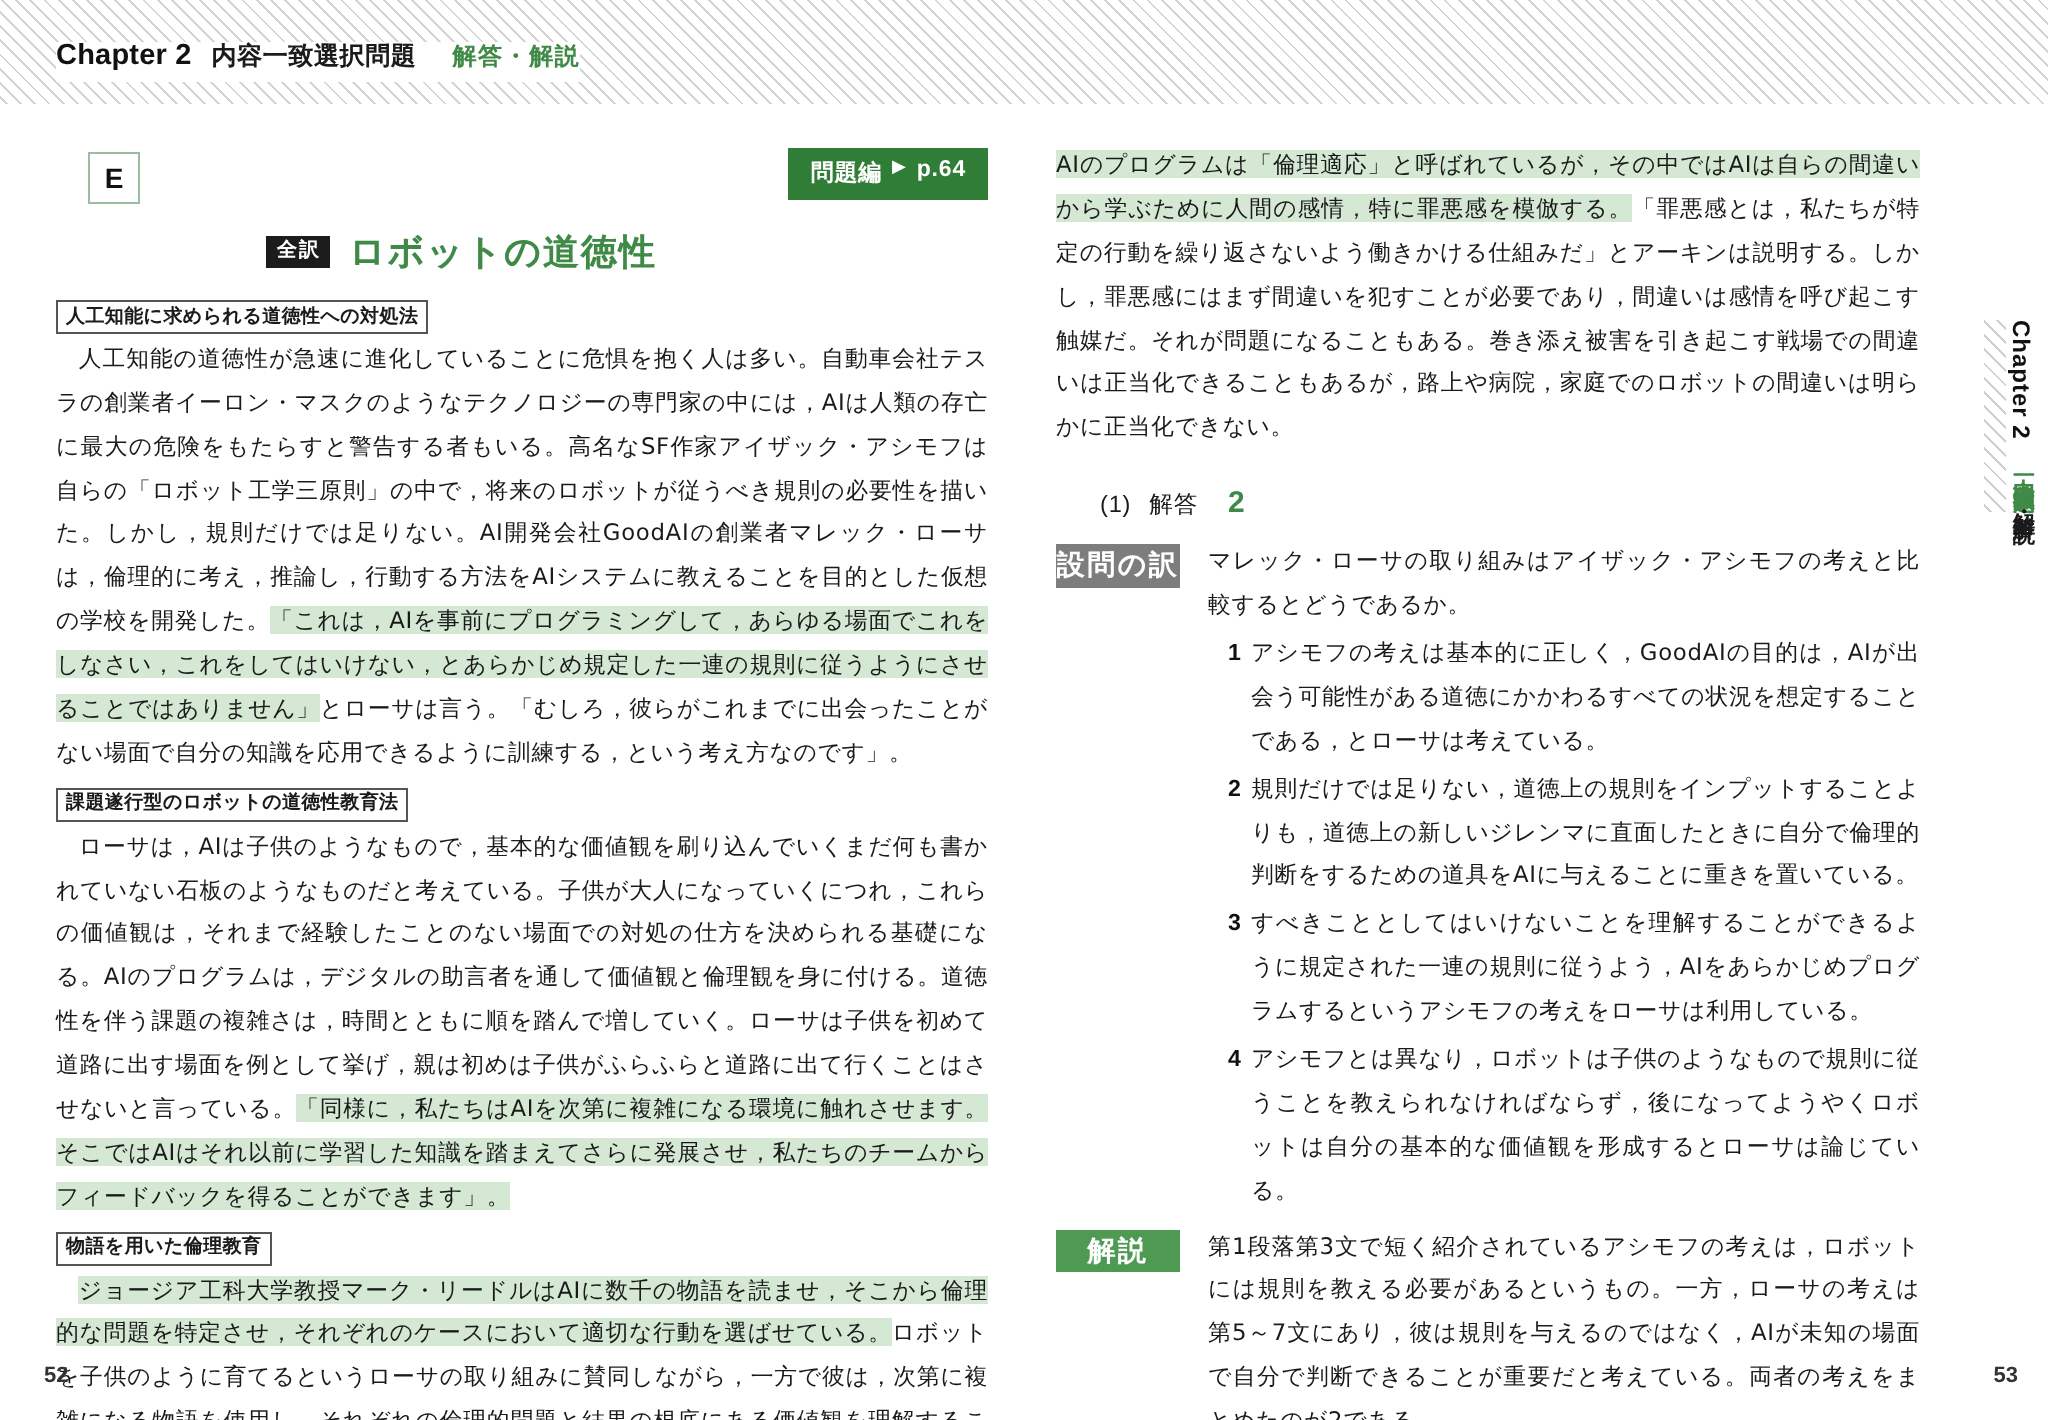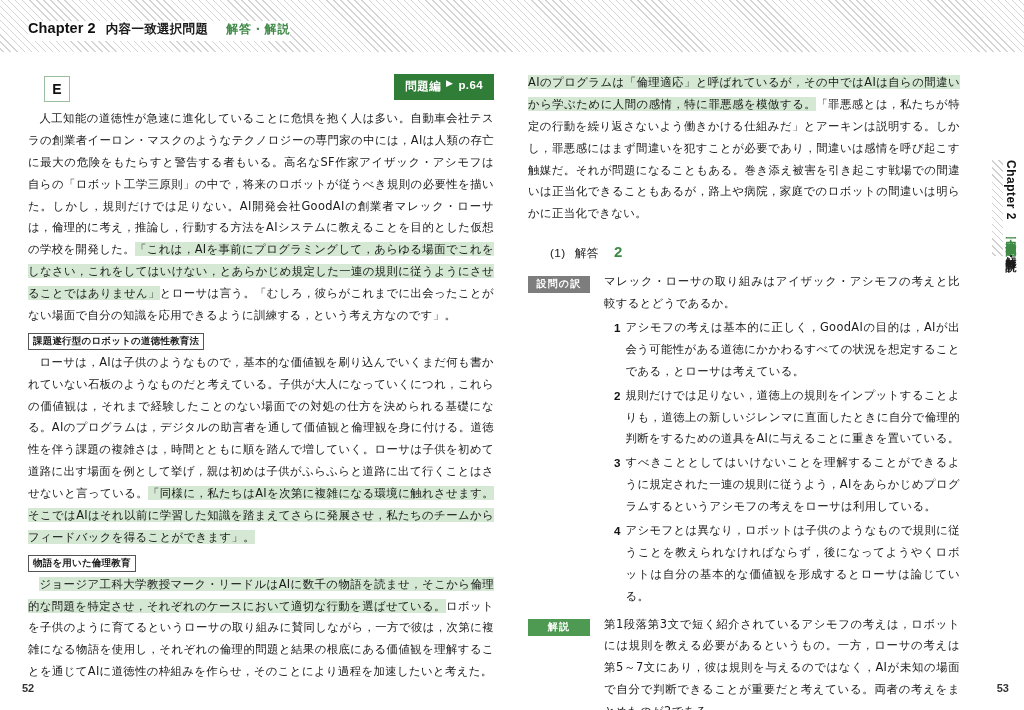--- a/index.html
+++ b/index.html
@@ -254,21 +254,21 @@
     margin-bottom: 4px;
   }
   .tag-col {
     width: 76px;
     flex: 0 0 76px;
     padding-top: 2px;
   }
   .tag {
     display: inline-block;
     color: #ffffff;
-    font-size: 10px;
+    font-size: 14px;
     font-weight: bold;
     padding: 2px 0 3px 0;
     width: 62px;
     text-align: center;
     letter-spacing: 1.2px;
     line-height: 1.2;
   }
   .tag.gray  { background: #7d7d7d; }
   .tag.green { background: #4e9a53; }
   .body-col { flex: 1 1 auto; }
@@ -322,22 +322,27 @@
 
     <div class="toprow">
       <div class="letter-box">E</div>
       <div class="ref-pill">
         <span>問題編</span>
         <span class="ref-arrow">▶</span>
         <span>p.64</span>
       </div>
     </div>
 
+    <div class="title-row">
+      <span class="badge-dark">全訳</span>
+      <span class="title-green">ロボットの道徳性</span>
+    </div>
 
     <div>
+      <span class="sec-label">人工知能に求められる道徳性への対処法</span>
       <p class="jp indent"><span>人工知能の道徳性が急速に進化していることに危惧を抱く人は多い。自動車会社テスラの創業者イーロン・マスクのようなテクノロジーの専門家の中には，AIは人類の存亡に最大の危険をもたらすと警告する者もいる。高名なSF作家アイザック・アシモフは自らの「ロボット工学三原則」の中で，将来のロボットが従うべき規則の必要性を描いた。しかし，規則だけでは足りない。AI開発会社GoodAIの創業者マレック・ローサは，倫理的に考え，推論し，行動する方法をAIシステムに教えることを目的とした仮想の学校を開発した。</span><span class="hl">「これは，AIを事前にプログラミングして，あらゆる場面でこれをしなさい，これをしてはいけない，とあらかじめ規定した一連の規則に従うようにさせることではありません」</span><span>とローサは言う。「むしろ，彼らがこれまでに出会ったことがない場面で自分の知識を応用できるように訓練する，という考え方なのです」。</span></p>
     </div>
 
     <div>
       <span class="sec-label">課題遂行型のロボットの道徳性教育法</span>
       <p class="jp indent"><span>ローサは，AIは子供のようなもので，基本的な価値観を刷り込んでいくまだ何も書かれていない石板のようなものだと考えている。子供が大人になっていくにつれ，これらの価値観は，それまで経験したことのない場面での対処の仕方を決められる基礎になる。AIのプログラムは，デジタルの助言者を通して価値観と倫理観を身に付ける。道徳性を伴う課題の複雑さは，時間とともに順を踏んで増していく。ローサは子供を初めて道路に出す場面を例として挙げ，親は初めは子供がふらふらと道路に出て行くことはさせないと言っている。</span><span class="hl">「同様に，私たちはAIを次第に複雑になる環境に触れさせます。そこではAIはそれ以前に学習した知識を踏まえてさらに発展させ，私たちのチームからフィードバックを得ることができます」。</span></p>
     </div>
 
     <div>
       <span class="sec-label">物語を用いた倫理教育</span>

